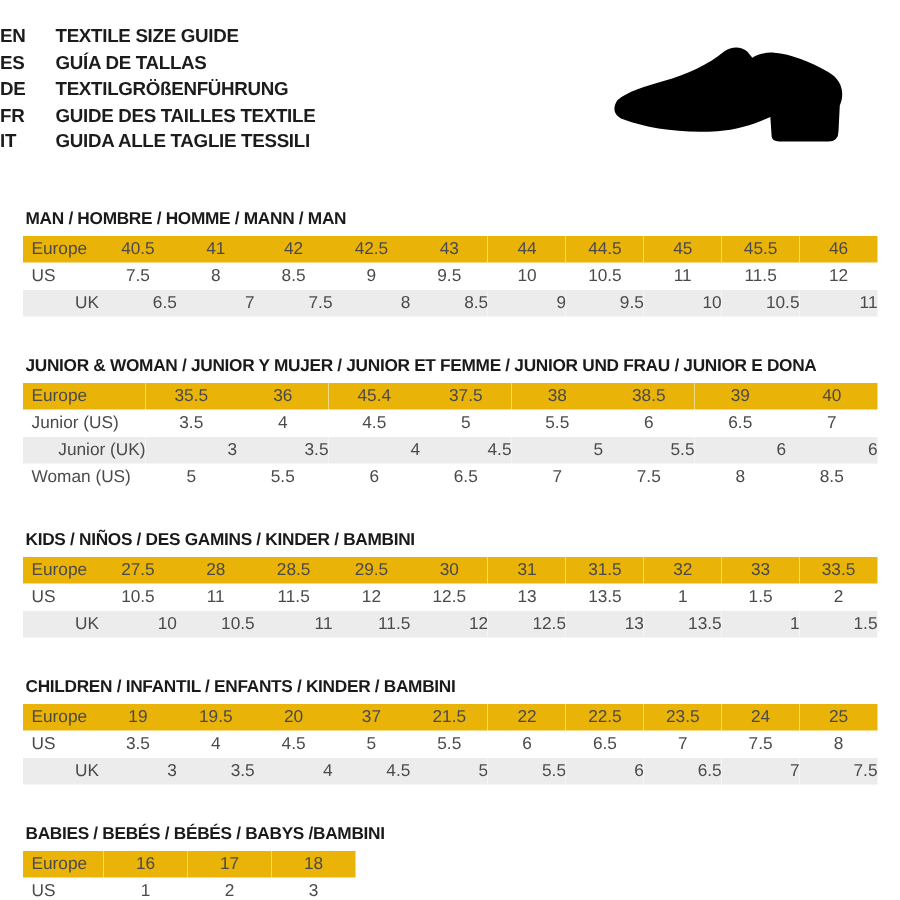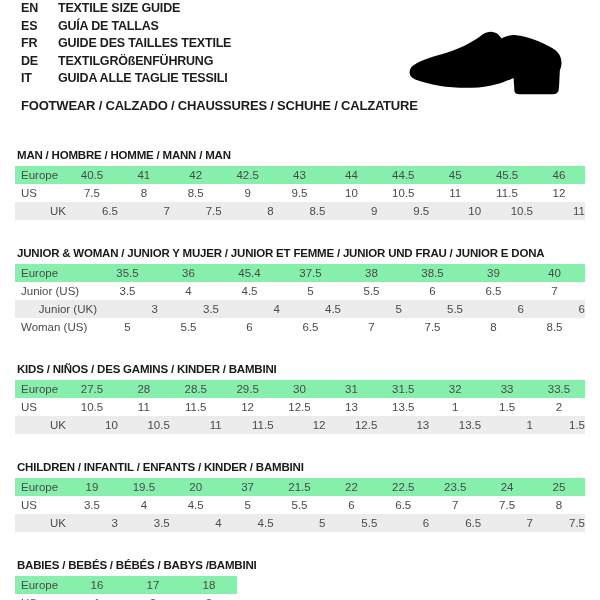--- a/index.html
+++ b/index.html
@@ -6,21 +6,21 @@
   body {
     width: 600px; height: 600px;
     background: #ffffff;
     font-family: "Liberation Sans", sans-serif;
     color: #1c1c1c;
     overflow: hidden;
   }
   .page { position: relative; width: 600px; height: 600px; }
 
   
-  .lang-list { margin-left: 21px; }
+  .lang-list { padding-top: 16px; }
   .lang-row {
     display: flex;
     font-weight: bold;
     font-size: 12.5px;
     line-height: 17.6px;
     letter-spacing: -0.2px;
     white-space: nowrap;
   }
   .lang-code { width: 37px; flex: 0 0 37px; }
   .category-line {
@@ -59,21 +59,21 @@
   }
   td {
     height: 18px;
     padding: 0;
     text-align: center;
     vertical-align: middle;
     white-space: nowrap;
     overflow: hidden;
   }
   td.label { text-align: left; padding-left: 6px; width: 45px; }
-  tr.header-row td { background: #86efac; }
+  tr.header-row td { background: #eab308; }
   tr.stripe-row td { background: #ececec; text-align: right; }
 
   .table-junior-woman td.label { width: 76px; }
   .table-babies table { width: 222px; }
   .table-babies td.label { width: 48px; }
 </style>
 </head>
 <body>
 
 <div class="page">
@@ -81,34 +81,33 @@
   <div class="lang-list">
     <div class="lang-row">
       <span class="lang-code">EN</span>
       <span class="lang-text">TEXTILE SIZE GUIDE</span>
     </div>
     <div class="lang-row">
       <span class="lang-code">ES</span>
       <span class="lang-text">GUÍA DE TALLAS</span>
     </div>
     <div class="lang-row">
+      <span class="lang-code">DE</span>
+      <span class="lang-text">TEXTILGRÖßENFÜHRUNG</span>
+    </div>
+    <div class="lang-row">
       <span class="lang-code">FR</span>
       <span class="lang-text">GUIDE DES TAILLES TEXTILE</span>
     </div>
     <div class="lang-row">
-      <span class="lang-code">DE</span>
-      <span class="lang-text">TEXTILGRÖßENFÜHRUNG</span>
-    </div>
-    <div class="lang-row">
       <span class="lang-code">IT</span>
       <span class="lang-text">GUIDA ALLE TAGLIE TESSILI</span>
     </div>
   </div>
 
-  <div class="category-line">FOOTWEAR / CALZADO / CHAUSSURES / SCHUHE / CALZATURE</div>
 
   <div class="shoe-icon-wrap">
     <svg viewBox="0 0 220 112" xmlns="http://www.w3.org/2000/svg" aria-hidden="true">
       <path fill="#000000" d="
         M22 64
         C18 70 19 76 27 79
         C46 86 73 90 100 88
         C116 87 130 82 141 77
         L142 92
         Q142 96 148 96

